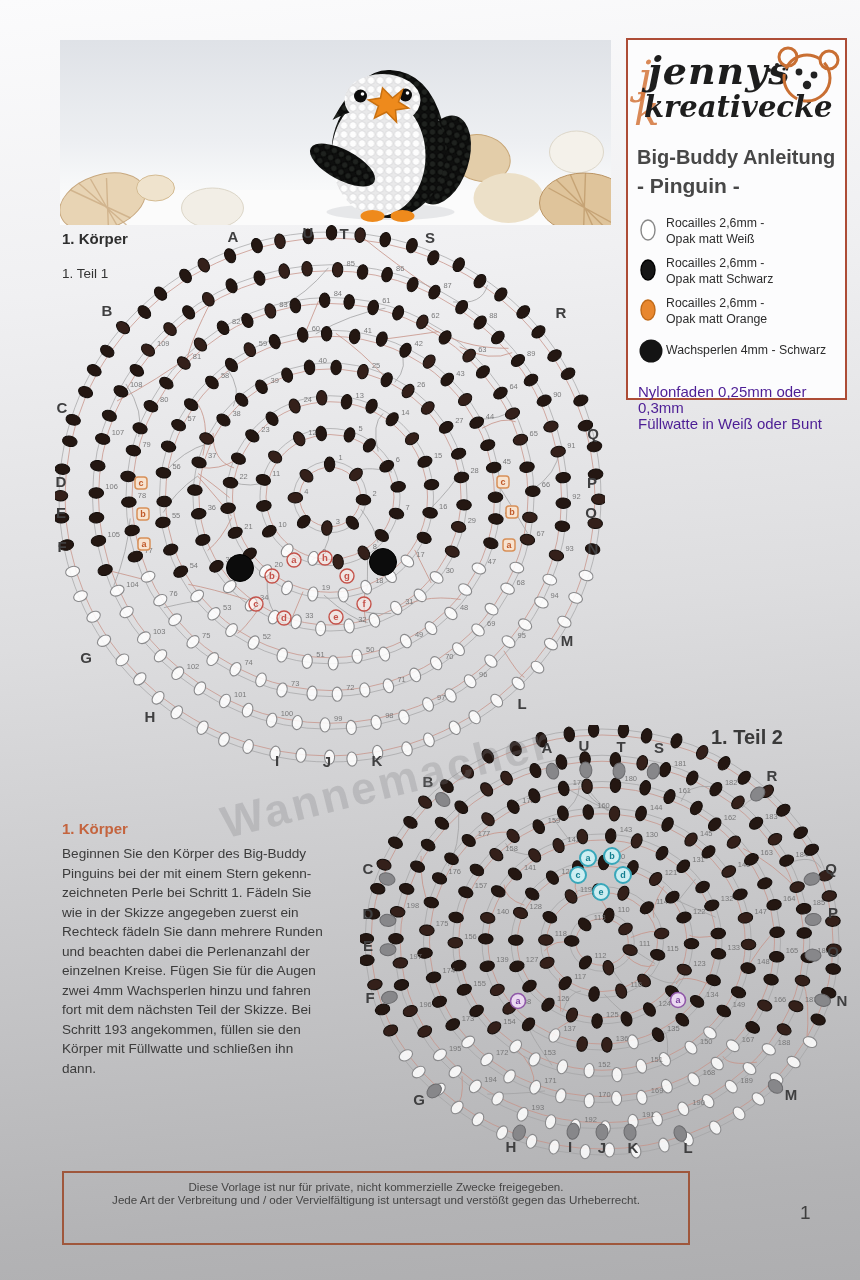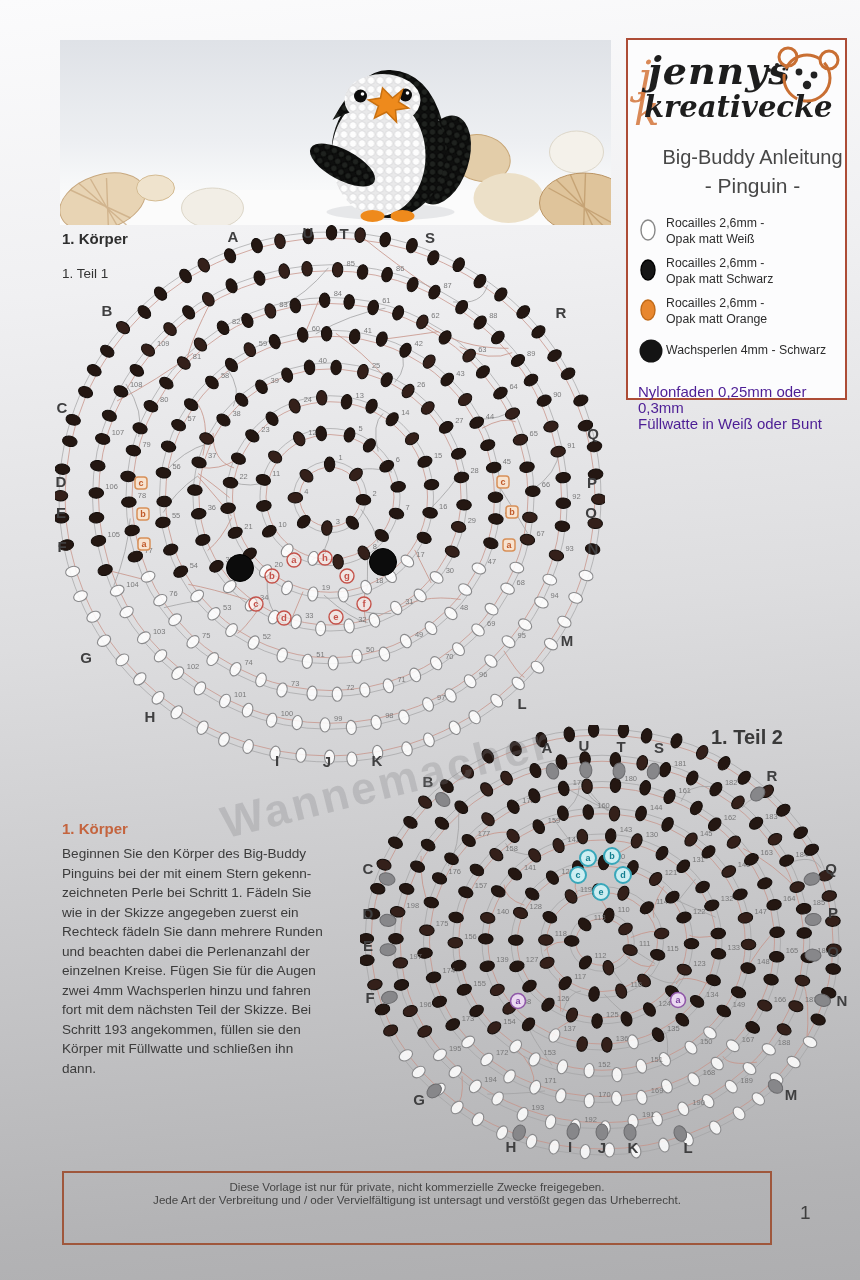--- a/index.html
+++ b/index.html
@@ -12,41 +12,41 @@
   
   #photo{left:60px;top:40px;width:551px;height:185px;background:linear-gradient(#dfe2e7,#edeff2 55%,#f7f8f9 78%,#fdfdfd);}
   
   #infobox{left:626px;top:38px;width:221px;height:362px;background:#fcfcfd;border:2px solid #ad4c36;box-sizing:border-box;}
   #logo{position:absolute;left:8px;top:6px;width:205px;height:102px;font-family:"DejaVu Serif",serif;font-style:italic;}
   .logo-w1{position:absolute;left:12px;top:2px;font-size:38px;font-weight:bold;color:#1d1d1d;letter-spacing:1px;}
   .logo-w2{position:absolute;left:8px;top:44px;font-size:29px;font-weight:bold;color:#1d1d1d;letter-spacing:0px;}
   .logo-a1{position:absolute;left:2px;top:6px;font-size:44px;color:#d4763b;opacity:.85;}
   .logo-a2{position:absolute;left:-2px;top:40px;font-size:42px;color:#d4763b;opacity:.85;}
   #bear{position:absolute;right:-2px;top:-2px;}
-  .ib-title{position:absolute;left:16px;width:100%;text-align:center;font-size:20px;font-weight:normal;color:#474747;}
+  .ib-title{position:absolute;left:9px;width:100%;text-align:left;font-size:20px;font-weight:bold;color:#474747;}
   #ib-t1{top:106px;} #ib-t2{top:134px;font-size:21px;}
   #legend{position:absolute;left:10px;top:176px;width:200px;}
   .lg-item{position:relative;margin-bottom:9px;min-height:28px;}
   .lg-bullet{position:absolute;left:0;top:1px;}
   .lg-text{margin-left:28px;font-size:12.3px;line-height:15.5px;color:#2d2d2d;}
   .lg-one{padding-top:7px;}
   #materials{position:absolute;left:10px;top:316px;font-size:15px;line-height:16px;color:#4c1d95;margin-top:28px;}
   
   #h-section{left:62px;top:230px;font-size:15px;font-weight:600;color:#2e2e2e;}
   #h-part1{left:62px;top:266px;font-size:13.5px;color:#333;}
   #h-part2{left:711px;top:726px;font-size:20px;font-weight:600;color:#3a3a3a;}
   
   #instr{left:62px;top:820px;width:278px;}
   #instr .ih{font-size:15px;font-weight:600;color:#c4643e;margin-bottom:7px;}
   #instr .il{font-size:13.6px;line-height:19.5px;color:#3c3c3c;}
   
   #watermark{left:222px;top:798px;width:440px;transform:rotate(-14deg);transform-origin:left center;
     font-size:45px;font-weight:bold;color:rgba(125,125,128,0.27);letter-spacing:3px;pointer-events:none;}
   
-  #footer{left:62px;top:1171px;width:710px;height:74px;border:2px solid #9f573c;box-sizing:border-box;text-align:center;}
+  #footer{left:62px;top:1171px;width:628px;height:74px;border:2px solid #9f573c;box-sizing:border-box;text-align:center;}
   .f-small{font-size:11.6px;color:#454545;}
   #f-l1{margin-top:7px;}
   #f-l3{font-size:19px;font-weight:bold;color:#3b3b3b;margin-top:2px;}
   #pagenum{left:800px;top:1202px;font-size:19px;color:#3f3f3f;}
   svg{display:block;}
 </style>
 </head>
 <body>
 
 <div id="page">

